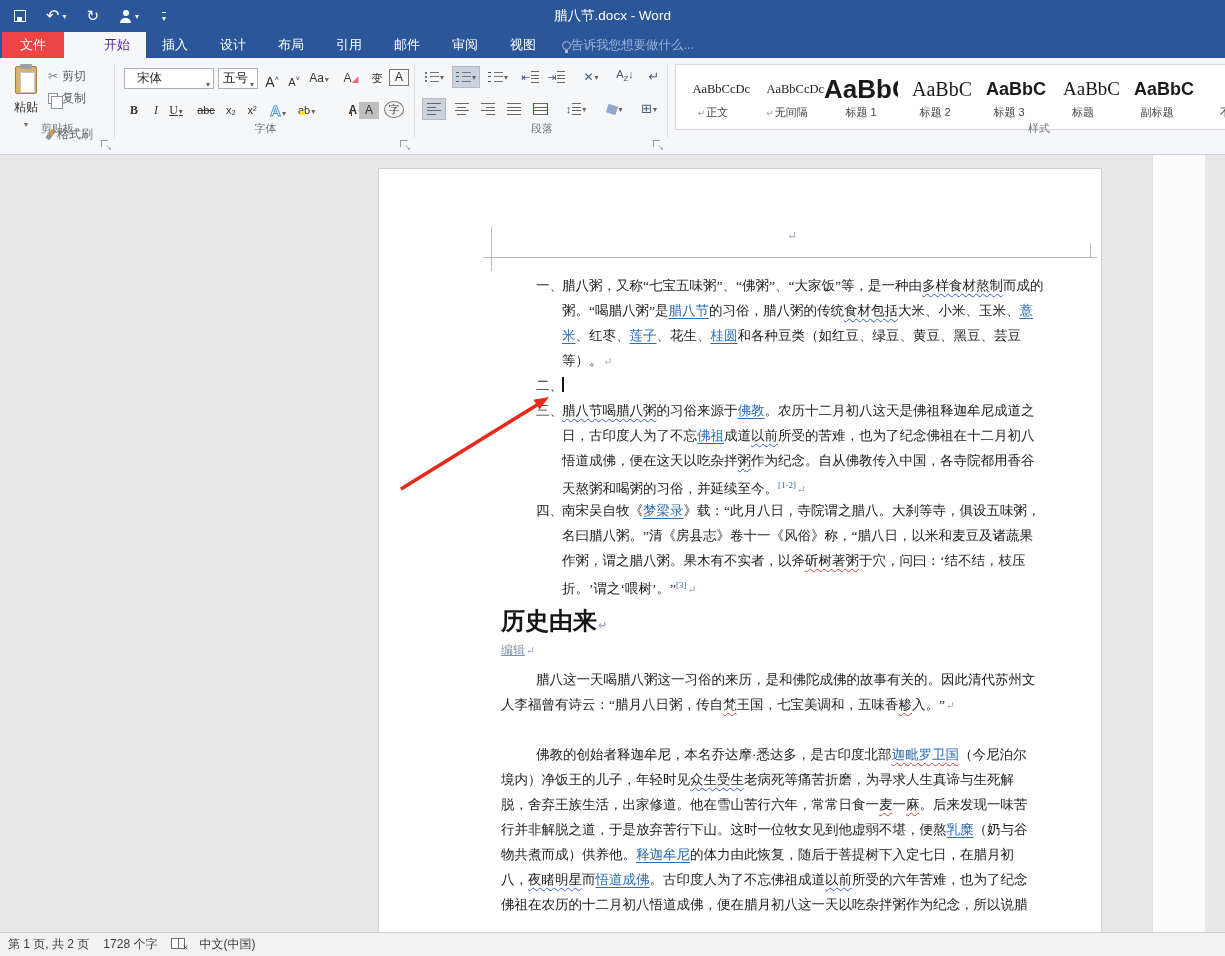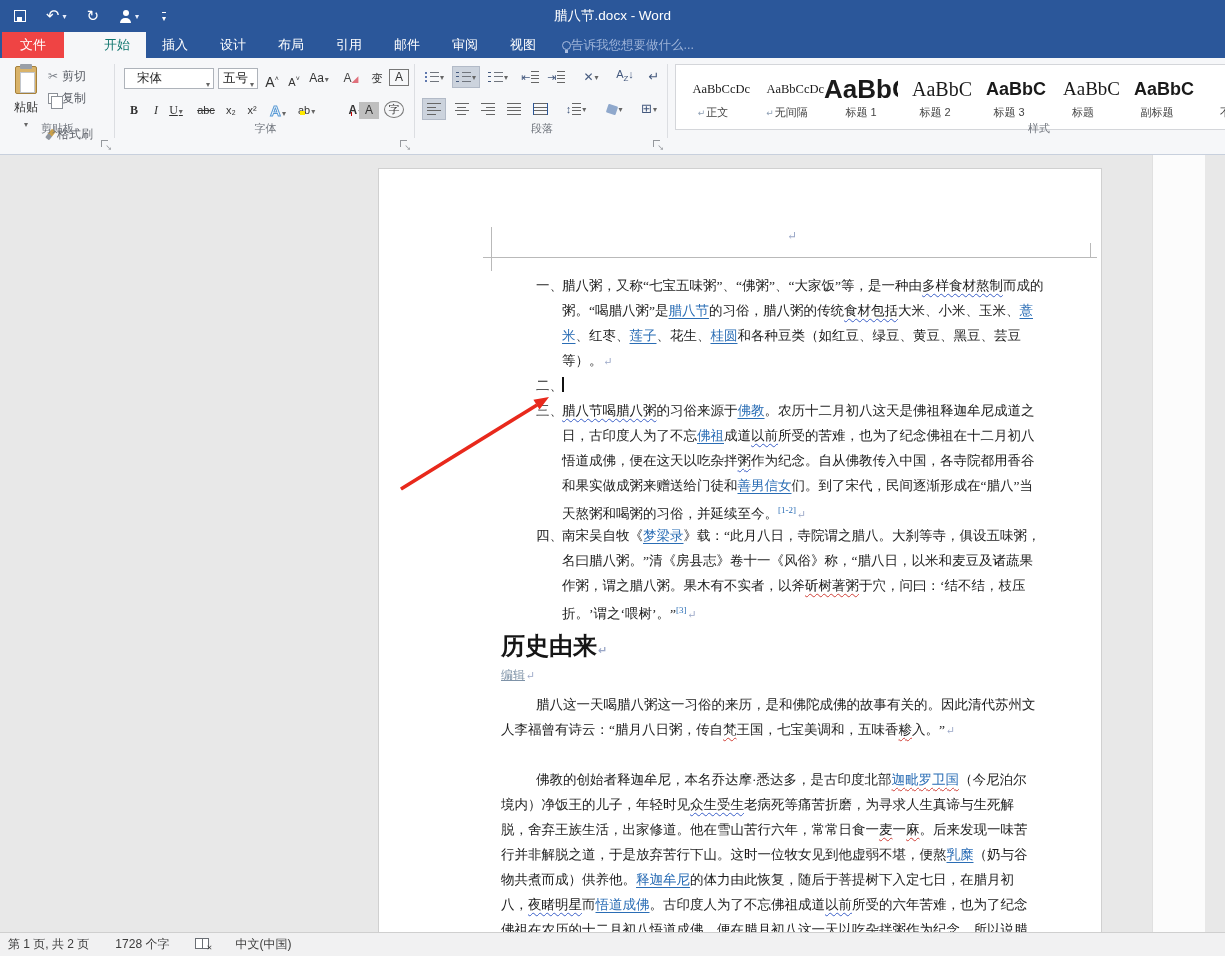--- a/index.html
+++ b/index.html
@@ -20,21 +20,21 @@
   .i-user:before { content:""; position:absolute; left:3.5px; top:0; width:6px; height:6px; border-radius:50%; background:#fff; }
   .i-user:after { content:""; position:absolute; left:1px; bottom:0; width:11px; height:5px; border-radius:5px 5px 0 0; background:#fff; }
   .i-more { display:inline-block; width:10px; text-align:center; }
   .i-more:before { content:"▾"; font-size:8px; color:#fff; border-top:1px solid #fff; display:inline-block; padding-top:1px; }
   .doc-title { position:absolute; left:0; right:0; top:0; height:32px; line-height:32px; text-align:center; font-size:13.5px; color:#fff; }
 
   
   .tabrow { position:absolute; left:0; top:32px; width:100%; height:26px; background:#2b579a; display:flex; align-items:stretch; }
   .tab { padding:0 16px; line-height:26px; font-size:13px; color:#fff; cursor:default; }
   .tab.file { background:#ef4444; padding:0 18px; margin-left:2px; }
-  .tab.active { background:#f6f7f9; color:#0f766e;padding-left:40px; }
+  .tab.active { background:#f6f7f9; color:#4c1d95;padding-left:40px; }
   .tellme { display:flex; align-items:center; margin-left:10px; color:#9db3d8; font-size:12.5px; }
   .i-bulb { display:inline-block; width:9px; height:9px; border:1px solid #a9bde0; border-radius:50%; position:relative; }
   .i-bulb:after { content:""; position:absolute; left:2px; bottom:-4px; width:3px; height:3px; background:#a9bde0; }
 
   
   .ribbon { position:absolute; left:0; top:58px; width:100%; height:97px; background:#f6f7f9; border-bottom:1px solid #c8d0dd; font-size:12px; color:#333; }
   .group { position:absolute; top:0; height:96px; }
   .gsep { position:absolute; top:6px; bottom:16px; width:1px; background:#dcdee2; }
   .glabel { position:absolute; bottom:18px; left:0; right:0; text-align:center; font-size:11px; color:#70757d; }
   .dlg { position:absolute; bottom:4px; width:10px; height:10px; cursor:default; }
@@ -130,21 +130,21 @@
   .wvb { text-decoration:underline wavy #3a5fc8 1px; text-underline-offset:3px; }
   .wvr { text-decoration:underline wavy #d04038 1px; text-underline-offset:3px; }
   .lnk.wvr { color:#2a6db5; text-decoration:underline wavy #d04038 1px; }
   .supl { color:#2a6db5; font-size:9px; vertical-align:5px; }
   .pmark { color:#9aa7c7; font-size:11px; margin-left:1px; }
   .cursor { display:inline-block; width:1.5px; height:15px; background:#111; vertical-align:-2px; }
   .arrow-svg { position:absolute; left:0; top:0; pointer-events:none; }
 
   
   .statusbar { position:absolute; left:0; bottom:0; width:100%; height:24px; background:#f1f1f2; border-top:1px solid #cfcfcf;
-               display:flex; align-items:center; gap:26px; padding:0 8px; font-size:12px; color:#3b3b3b; }
+               display:flex; align-items:center; gap:14px; padding:0 8px; font-size:12px; color:#3b3b3b; }
   .sitem { cursor:default; white-space:nowrap; }
   .i-proof { display:inline-block; width:14px; height:11px; border:1px solid #6a6e74; position:relative; background:#fff; }
   .i-proof:before { content:""; position:absolute; left:6px; top:0; bottom:0; width:1px; background:#6a6e74; }
   .i-proof:after { content:"✕"; position:absolute; right:-4px; bottom:-4px; font-size:7px; color:#444; }
 </style>
 </head>
 <body>
 
 <div class="app">
 
@@ -355,21 +355,20 @@
       <span class="hdr-tick-r"></span>
       <div class="content">
           <div class="ln list"><span class="num">一、</span><span class="">腊八粥，又称“七宝五味粥”、“佛粥”、“大家饭”等，是一种由</span><span class="wvb">多样食材熬制</span><span class="">而成的</span></div>
           <div class="ln list"><span class="">粥。“喝腊八粥”是</span><span class="lnk">腊八节</span><span class="">的习俗，腊八粥的传统</span><span class="wvb">食材包括</span><span class="">大米、小米、玉米、</span><span class="lnk">薏</span></div>
           <div class="ln list"><span class="lnk">米</span><span class="">、红枣、</span><span class="lnk">莲子</span><span class="">、花生、</span><span class="lnk">桂圆</span><span class="">和各种豆类（如红豆、绿豆、黄豆、黑豆、芸豆</span></div>
           <div class="ln list"><span class="">等）。</span><span class="pmark">↵</span></div>
           <div class="ln list"><span class="num">二、</span><span class="cursor"></span></div>
           <div class="ln list"><span class="num">三、</span><span class="wvb">腊八节喝腊八粥</span><span class="">的习俗来源于</span><span class="lnk">佛教</span><span class="">。农历十二月初八这天是佛祖释迦牟尼成道之</span></div>
           <div class="ln list"><span class="">日，古印度人为了不忘</span><span class="lnk">佛祖</span><span class="">成道</span><span class="wvb">以前</span><span class="">所受的苦难，也为了纪念佛祖在十二月初八</span></div>
           <div class="ln list"><span class="">悟道成佛，便在这天以吃杂拌</span><span class="wvb">粥</span><span class="">作为纪念。自从佛教传入中国，各寺院都用香谷</span></div>
-          <div class="ln list"><span class="">和果实做成粥来赠送给门徒和</span><span class="lnk">善男信女</span><span class="">们。到了宋代，民间逐渐形成在“腊八”当</span></div>
           <div class="ln list"><span class="">天熬粥和喝粥的习俗，并延续至今。</span><span class="supl">[1-2]</span><span class="pmark">↵</span></div>
           <div class="ln list"><span class="num">四、</span><span class="">南宋吴自牧《</span><span class="lnk">梦梁录</span><span class="">》载：“此月八日，寺院谓之腊八。大刹等寺，俱设五味粥，</span></div>
           <div class="ln list"><span class="">名曰腊八粥。”清《房县志》卷十一《风俗》称，“腊八日，以米和麦豆及诸蔬果</span></div>
           <div class="ln list"><span class="">作粥，谓之腊八粥。果木有不实者，以斧</span><span class="wvr">斫树著粥</span><span class="">于穴，问曰：‘结不结，枝压</span></div>
           <div class="ln list"><span class="">折。’谓之‘喂树’。”</span><span class="supl">[3]</span><span class="pmark">↵</span></div>
           <div class="ln heading"><span class="">历史由来</span><span class="pmark">↵</span></div>
           <div class="ln editline"><span class="editlnk">编辑</span><span class="pmark">↵</span></div>
           <div class="ln bfirst pstart"><span class="">腊八这一天喝腊八粥这一习俗的来历，是和佛陀成佛的故事有关的。因此清代苏州文</span></div>
           <div class="ln "><span class="">人李福曾有诗云：“腊月八日粥，传自</span><span class="wvr">梵</span><span class="">王国，七宝美调和，五味香</span><span class="wvr">糁</span><span class="">入。”</span><span class="pmark">↵</span></div>
           <div class="ln "></div>

